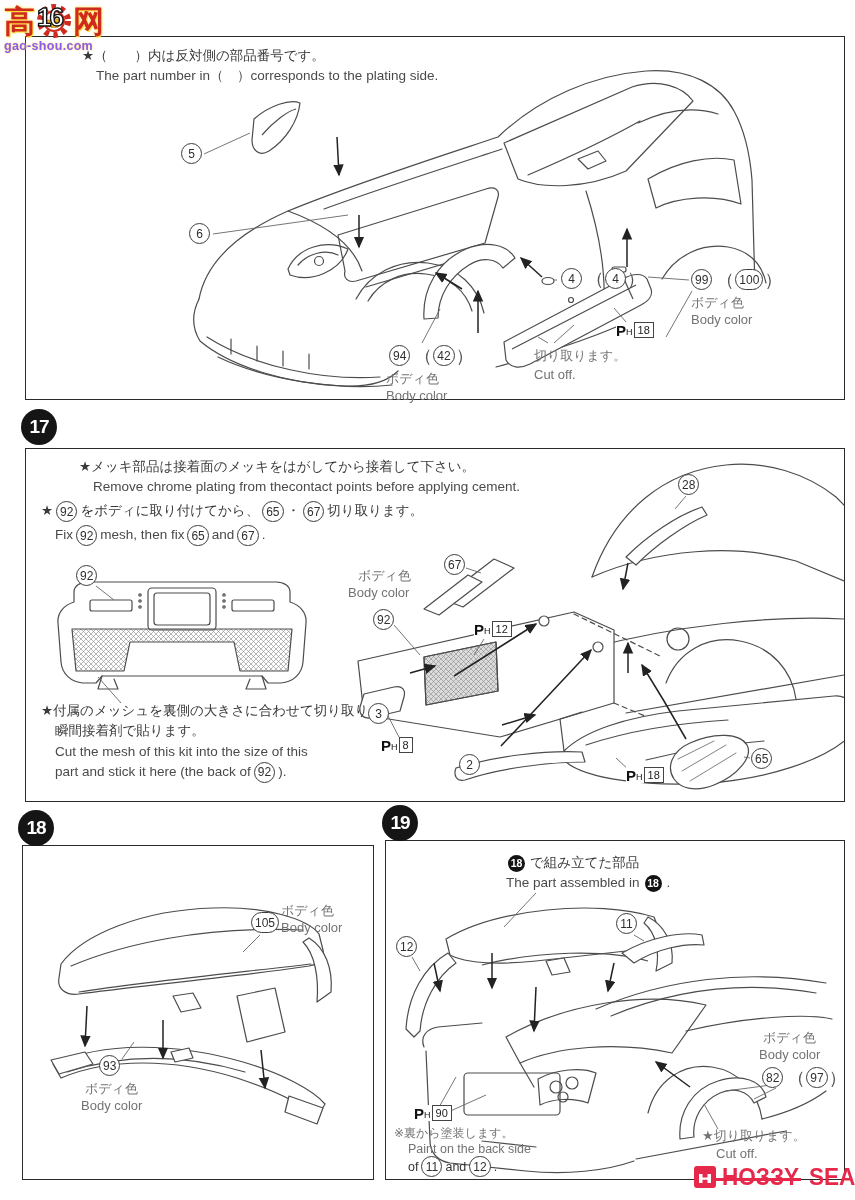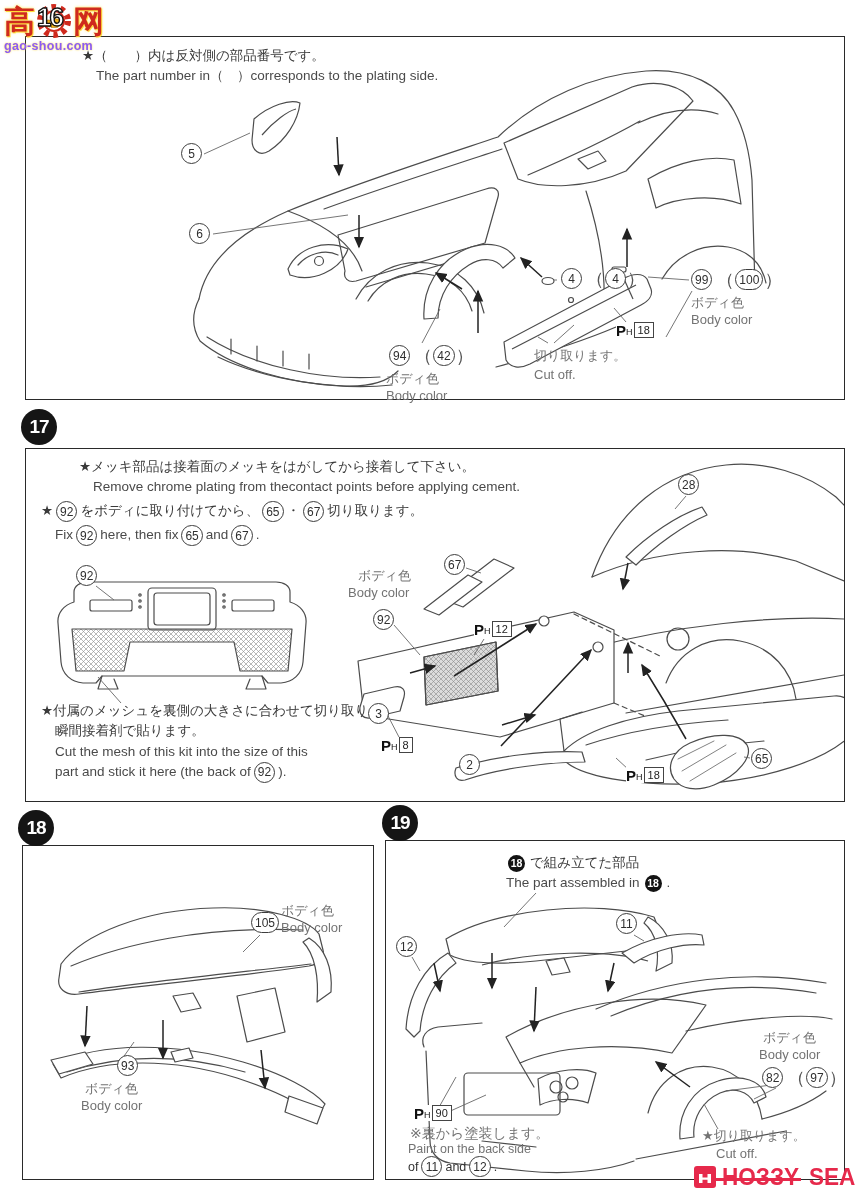--- a/index.html
+++ b/index.html
@@ -286,21 +286,21 @@
       <span class="pn">92</span>
       <span>をボディに取り付けてから、</span>
       <span class="pn">65</span>
       <span>・</span>
       <span class="pn">67</span>
       <span>切り取ります。</span>
     </div>
     <div class="inline-note en" style="margin-left:14px;margin-top:3px;">
       <span>Fix</span>
       <span class="pn">92</span>
-      <span>here, then fix</span>
+      <span>mesh, then fix</span>
       <span class="pn">65</span>
       <span>and</span>
       <span class="pn">67</span>
       <span>.</span>
     </div>
   </div>
 
   <div class="co" style="left:50px;top:116px;">
     <span class="pn">92</span>
   </div>
@@ -390,21 +390,21 @@
       <path d="M238,204 L242,242"></path>
     </g>
   </svg>
 
   <div class="co" style="left:228px;top:66px;">
     <span class="pn">105</span>
   </div>
   <div class="lbl" style="left:258px;top:56px;">ボディ色</div>
   <div class="lbl" style="left:258px;top:74px;">Body color</div>
 
-  <div class="co" style="left:76px;top:209px;margin-left:18px;">
+  <div class="co" style="left:76px;top:209px;">
     <span class="pn">93</span>
   </div>
   <div class="lbl" style="left:62px;top:234px;">ボディ色</div>
   <div class="lbl" style="left:58px;top:252px;">Body color</div>
 </div>
 
 <div class="panel" id="panel19">
   <svg class="draw" viewBox="0 0 458 338">
     <defs>
       <marker id="ah19" markerWidth="9" markerHeight="8" refX="7" refY="3.5" orient="auto">
@@ -475,21 +475,21 @@
   </div>
 
   <div class="co" style="left:28px;top:264px;">
     <span class="ph">
         <span class="pp">P</span>
         <span class="hh">H</span>
         <span class="nn">90</span>
       </span>
   </div>
 
-  <div class="lbl" style="left:8px;top:284px;font-size:14px;margin-left:16px;">※裏から塗装します。</div>
+  <div class="lbl" style="left:8px;top:284px;font-size:12px;">※裏から塗装します。</div>
   <div class="lbl" style="left:22px;top:301px;font-size:12.5px;">Paint on the back side</div>
   <div class="co" style="left:22px;top:315px;font-size:12.5px;">
     <span>of</span>
     <span class="pn">11</span>
     <span>and</span>
     <span class="pn">12</span>
     <span>.</span>
   </div>
 
   <div class="lbl" style="left:377px;top:188px;">ボディ色</div>

